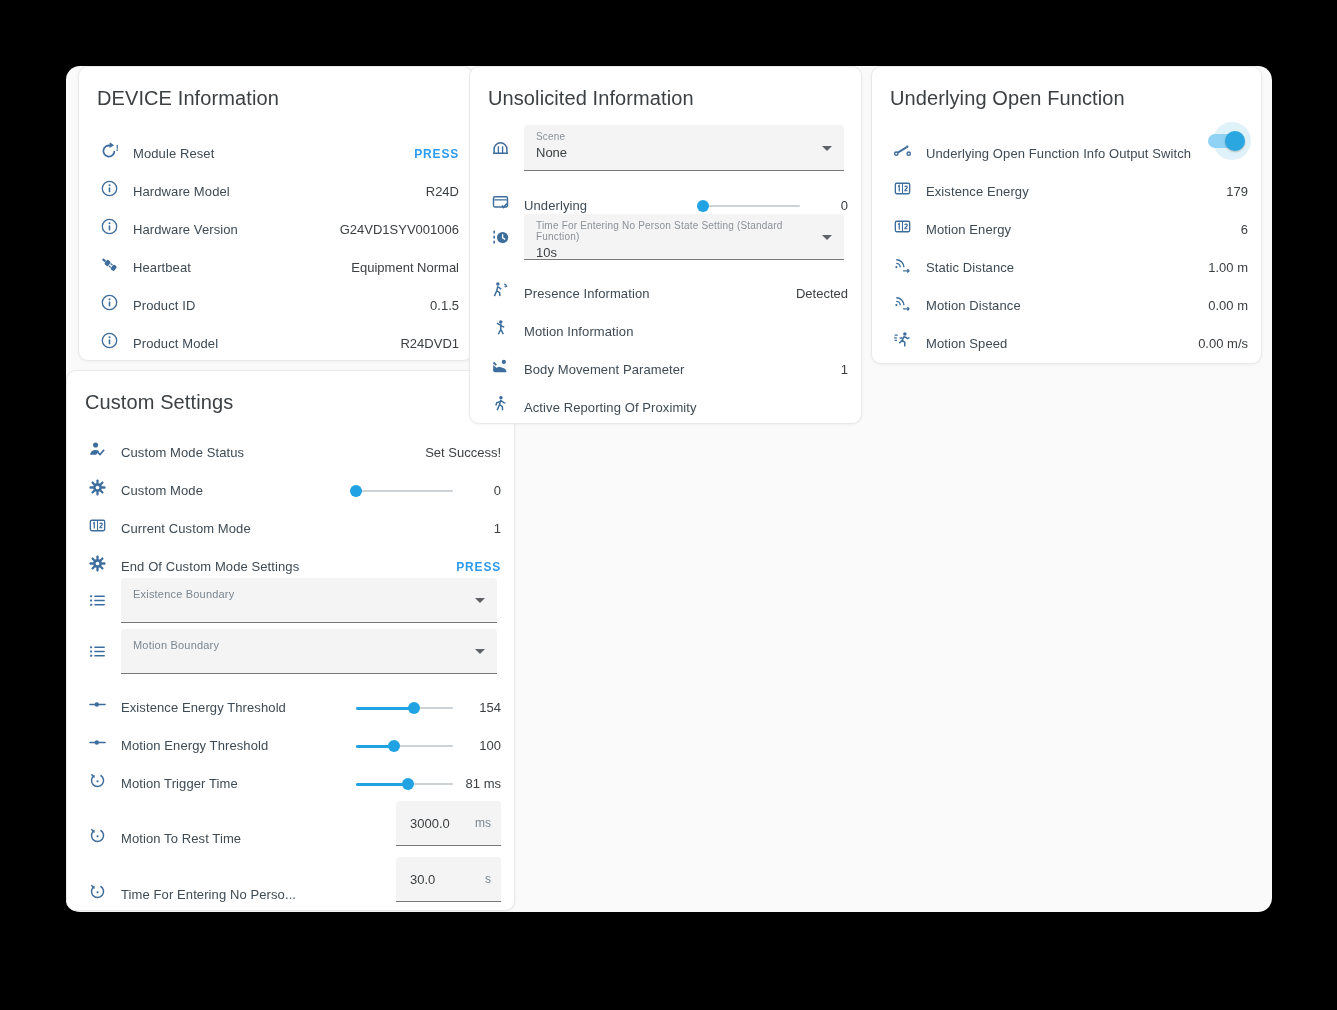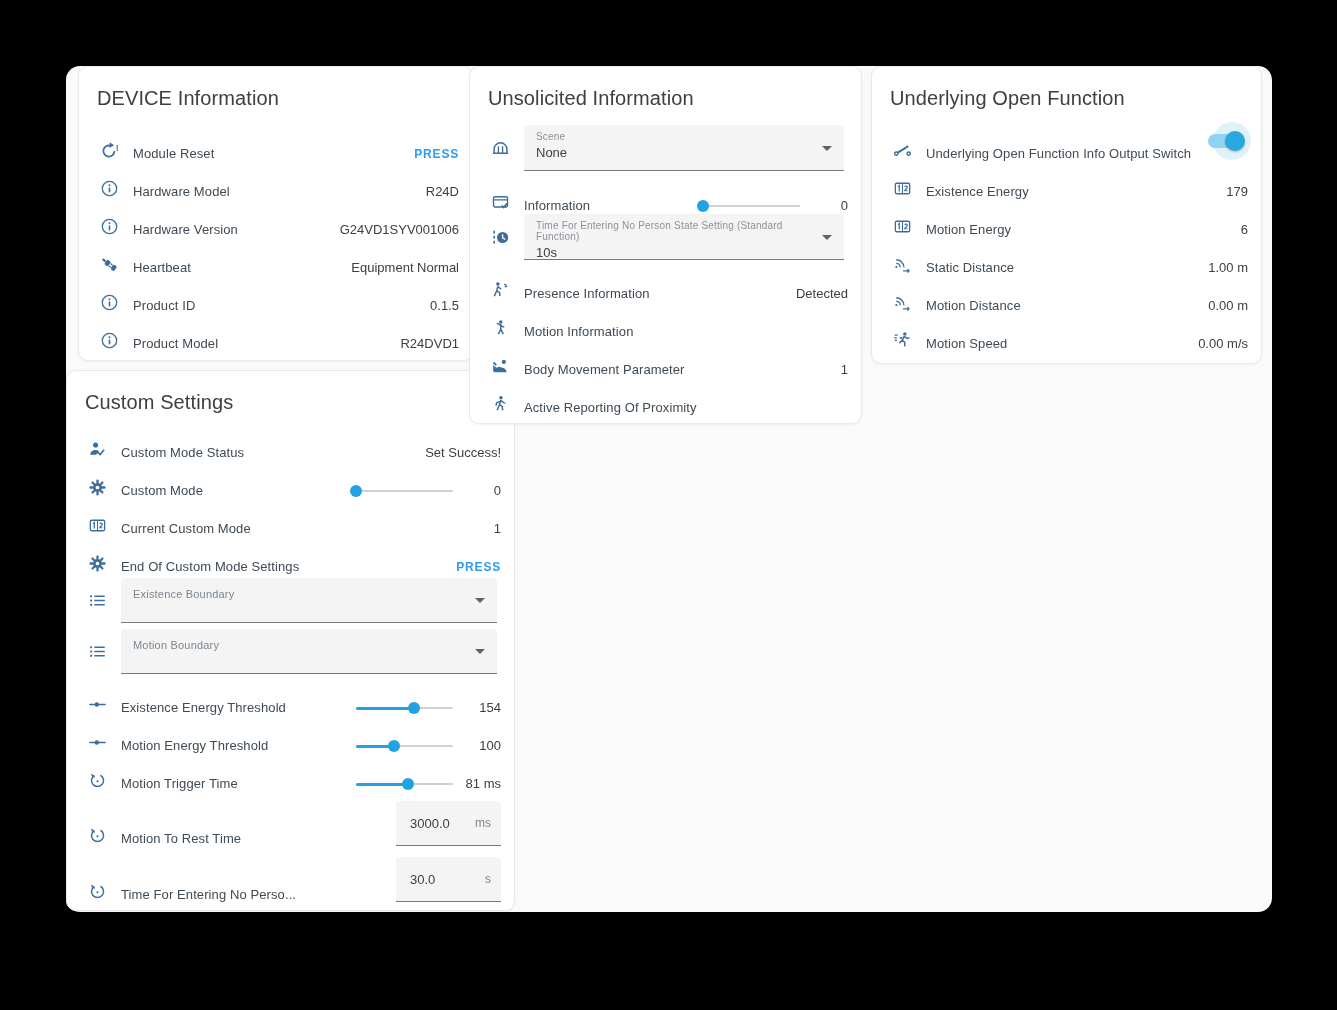--- a/index.html
+++ b/index.html
@@ -385,21 +385,21 @@
         <span class="s-arrow"></span>
       </div>
     </div>
     <div class="gap4"></div>
     <div class="row">
       <span class="icon">
           <svg class="ic">
             <use href="#i-board-check"></use>
           </svg>
         </span>
-      <span class="label">Information</span>
+      <span class="label">Underlying</span>
       <span class="slider" style="--pct: 0%;">
           <span class="track"></span>
           <span class="fill"></span>
           <span class="knob"></span>
         </span>
       <span class="value slider-val">0</span>
     </div>
     <div class="gap1"></div>
     <div class="row select-row">
       <span class="icon">

